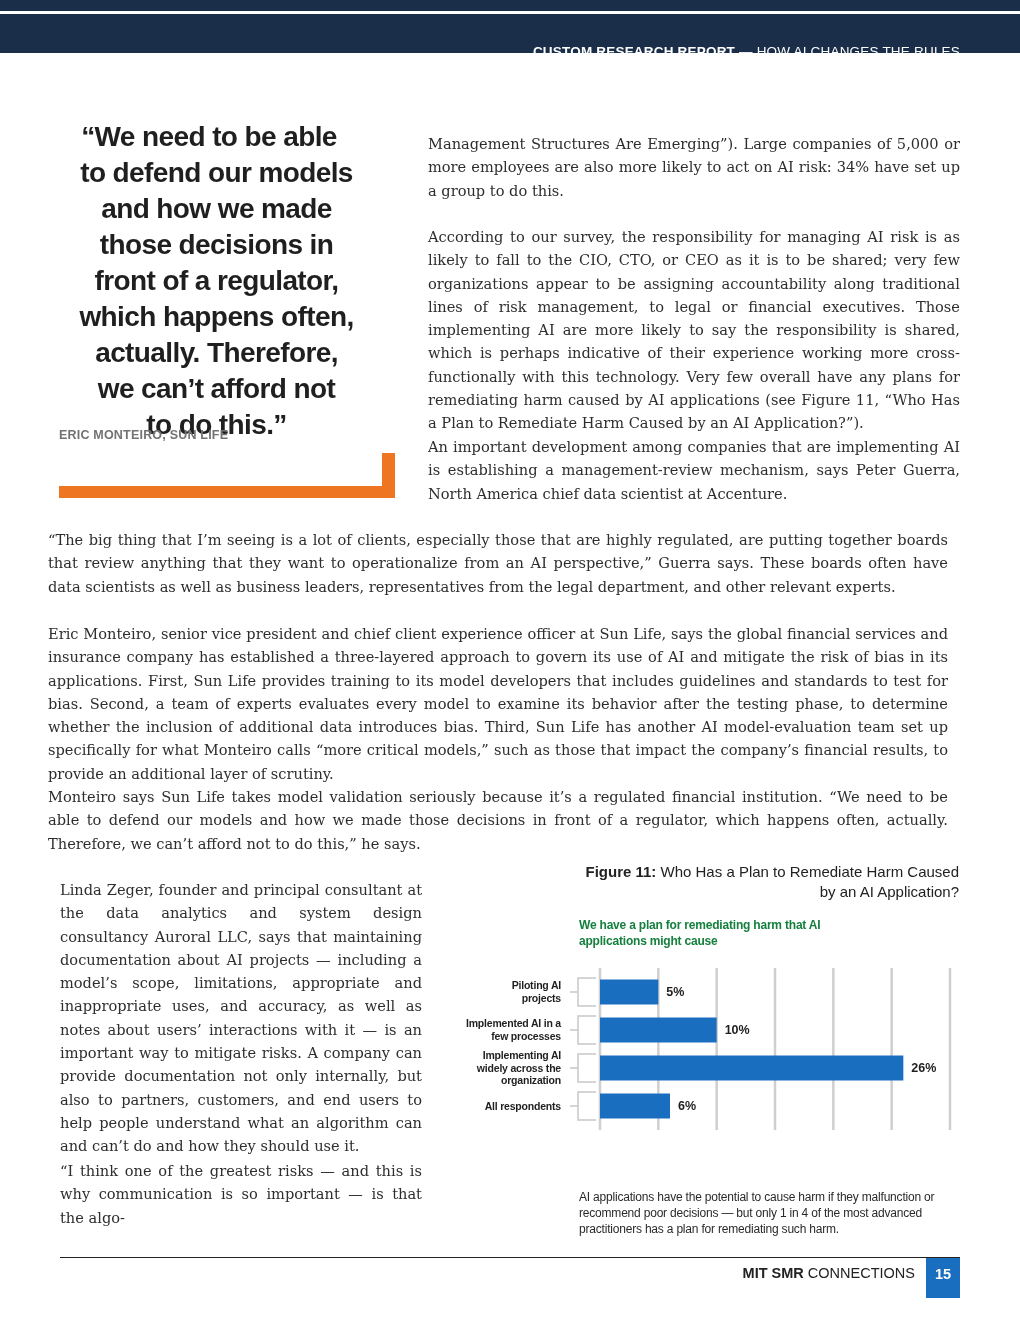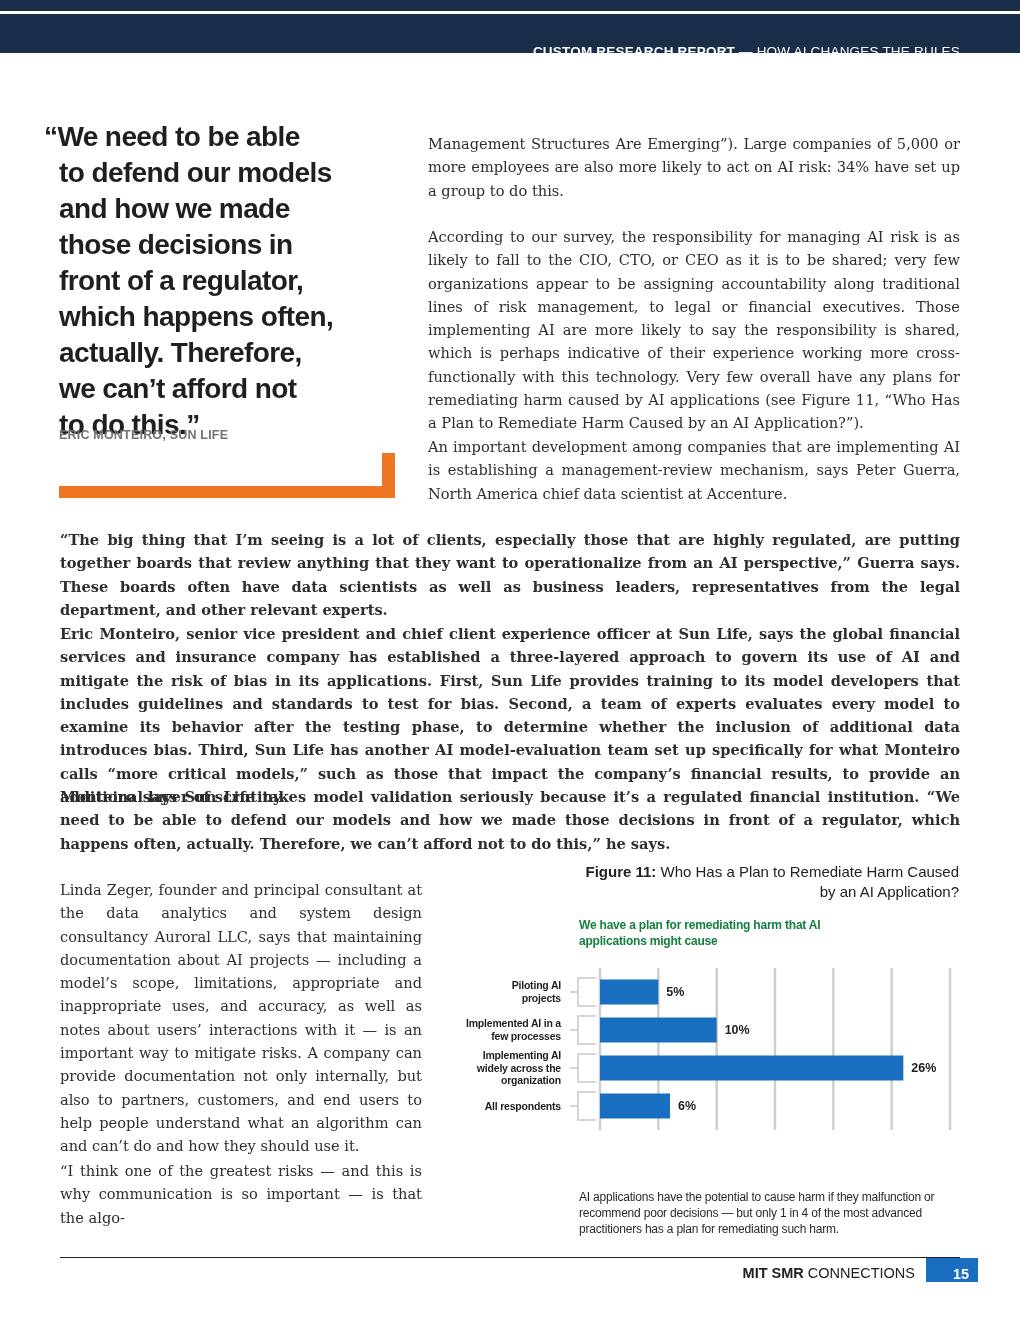--- a/index.html
+++ b/index.html
@@ -2,42 +2,42 @@
 <html><head>
 <meta charset="utf-8">
 <style>
   html, body { margin:0; padding:0; }
   body { width:1020px; height:1320px; background:#ffffff; position:relative; overflow:hidden; font-family:"DejaVu Serif", serif; color:#2b2b2b; }
   .header { position:absolute; left:0; top:0; width:1020px; height:53px; background:#1a2e4a; }
   .header .rule { position:absolute; left:0; top:11px; width:1020px; height:3px; background:#ffffff; }
   .header .title { position:absolute; right:60px; top:44px; font-family:"Liberation Sans", sans-serif; font-size:13.5px; color:#ffffff; letter-spacing:0.2px; white-space:nowrap; }
   .header .title b { font-weight:bold; }
 
-  .pullquote { position:absolute; left:44px; top:119px; width:330px; font-family:"Liberation Sans", sans-serif; font-weight:bold; font-size:28px; line-height:36px; color:#1f1f1f; letter-spacing:-0.6px; }
+  .pullquote { position:absolute; left:44px; top:119px; width:330px; font-family:"Liberation Sans", sans-serif; font-weight:bold; font-size:28px; line-height:36px; color:#1f1f1f; letter-spacing:-0.6px;text-align:center; }
   .pullquote .line { display:block; padding-left:15px; white-space:nowrap; }
   .pullquote .line.first { padding-left:0; }
   .attribution { position:absolute; left:59px; top:428px; font-family:"Liberation Sans", sans-serif; font-weight:bold; font-size:12.5px; color:#737373; letter-spacing:0.2px; }
   .orange-h { position:absolute; left:59px; top:486px; width:336px; height:12px; background:#ee7623; }
   .orange-v { position:absolute; left:382px; top:453px; width:13px; height:45px; background:#ee7623; }
 
   .para { position:absolute; font-size:14.6px; line-height:23.3px; text-align:justify; color:#2e2e2e; margin:0; }
   .p-right { left:428px; width:532px; }
-  .p-full { left:60px; width:900px;font-weight:bold; }
+  .p-full { left:48px; width:900px; }
   .p-left { left:60px; width:362px; }
 
   .fig-title { position:absolute; left:579px; top:862px; width:380px; font-family:"Liberation Sans", sans-serif; font-size:15px; line-height:20px; color:#222;text-align:right; }
   .fig-title b { font-weight:bold; }
   .fig-sub { position:absolute; left:579px; top:917px; width:300px; font-family:"Liberation Sans", sans-serif; font-weight:bold; font-size:12px; line-height:16px; color:#15803d; letter-spacing:-0.2px; }
   .chart { position:absolute; left:450px; top:962px; width:510px; height:175px; }
   .fig-caption { position:absolute; left:579px; top:1153px; width:370px; font-family:"Liberation Sans", sans-serif; font-size:12px; line-height:16px; color:#2a2a2a; letter-spacing:-0.2px;margin-top:36px; }
 
   .footer-rule { position:absolute; left:60px; top:1257px; width:900px; height:1px; background:#222; }
   .footer-text { position:absolute; right:105px; top:1265px; font-family:"Liberation Sans", sans-serif; font-size:14.5px; color:#222; white-space:nowrap; }
   .footer-text b { font-weight:bold; }
-  .page-num { position:absolute; left:926px; top:1258px; width:34px; height:24px; background:#1a6ebf; color:#fff; font-family:"Liberation Sans", sans-serif; font-weight:bold; font-size:14.5px; text-align:center; line-height:32px;padding-left:18px; }
+  .page-num { position:absolute; left:926px; top:1258px; width:34px; height:40px; background:#1a6ebf; color:#fff; font-family:"Liberation Sans", sans-serif; font-weight:bold; font-size:14.5px; text-align:center; line-height:32px; }
 </style>
 </head>
 <body>
 
 <div class="header">
   <div class="rule"></div>
   <div class="title"><b>CUSTOM RESEARCH REPORT</b><span> — </span><span>HOW AI CHANGES THE RULES</span></div>
 </div>
 
 <div class="pullquote">

